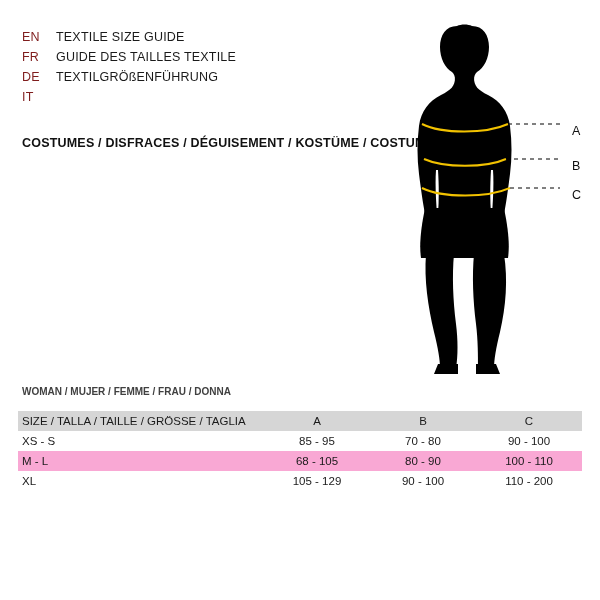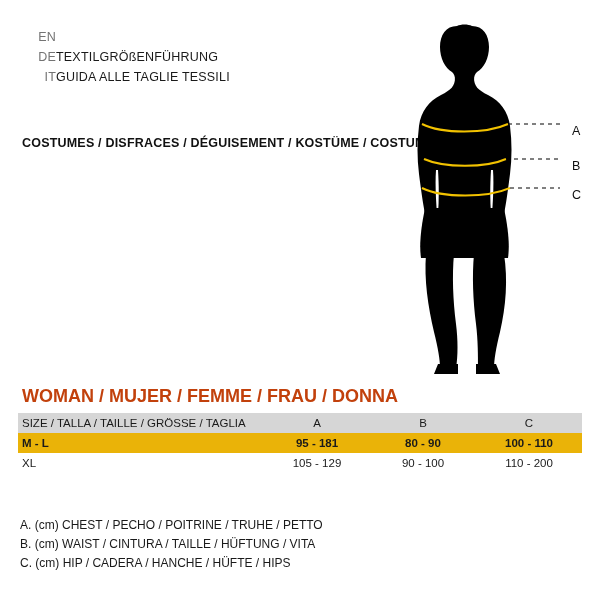--- a/index.html
+++ b/index.html
@@ -30,22 +30,21 @@
   .lang-row {
     display: flex;
     align-items: baseline;
     height: 20px;
     font-size: 12.5px;
     letter-spacing: 0.2px;
   }
   .lang-code {
     width: 34px;
     flex: 0 0 34px;
-    color: #737373;
-    text-align: right;
+    color: #7f1d1d;
   }
   .lang-text {
     color: #1a1a1a;
   }
 
   .costumes-line {
     position: absolute;
     left: 22px;
     top: 136px;
     font-size: 12.5px;
@@ -76,24 +75,24 @@
   .marker-c { top: 170px; }
 
   
   .table-section {
     position: absolute;
     left: 18px;
     top: 386px;
     width: 564px;
   }
   .table-title {
-    font-size: 18px;
+    font-size: 10px;
     font-weight: bold;
-    padding: 0 4px 6px 4px;
-    color: #c2410c;
+    padding: 0 4px 14px 4px;
+    color: #404040;
   }
   table.size-table {
     border-collapse: collapse;
     width: 564px;
     font-size: 11.5px;
   }
   table.size-table th,
   table.size-table td {
     padding: 3px 4px;
     text-align: left;
@@ -105,22 +104,21 @@
     background: #d6d6d6;
     margin-left: 24px;
   }
   table.size-table thead th.col-head {
     text-align: center;
   }
   table.size-table tbody tr.odd td {
     background: #ffffff;
   }
   table.size-table tbody tr.even td {
-    background: #eab308;
-    font-weight: bold;
+    background: #f9a8d4;
   }
   table.size-table td.val {
     text-align: center;
   }
   col.c-size { width: 246px; }
   col.c-a { width: 106px; }
   col.c-b { width: 106px; }
   col.c-c { width: 106px; }
 
   .legend {
@@ -136,28 +134,32 @@
   }
 </style>
 </head>
 <body>
 
 <div class="page">
 
   <div class="lang-block">
     <div class="lang-row">
       <span class="lang-code">EN</span>
+      <span class="lang-text">TEXTILE SIZE GUIDE</span>
+    </div>
+    <div class="lang-row">
+      <span class="lang-code">FR</span>
+      <span class="lang-text">GUIDE DES TAILLES TEXTILE</span>
     </div>
     <div class="lang-row">
       <span class="lang-code">DE</span>
       <span class="lang-text">TEXTILGRÖßENFÜHRUNG</span>
     </div>
     <div class="lang-row">
       <span class="lang-code">IT</span>
-      <span class="lang-text">GUIDA ALLE TAGLIE TESSILI</span>
     </div>
   </div>
 
   <div class="costumes-line">COSTUMES / DISFRACES / DÉGUISEMENT / KOSTÜME / COSTUMI</div>
 
   <div class="figure-wrap">
     <svg class="figure-svg" width="185" height="360" viewBox="0 0 185 360">
       <g fill="#000000">
 
         <path d="M57 8 C46 8 40 17 40 29 C40 40 45 50 52 54 C54 56 55 58 55 62 L74 62 C74 58 75 56 77 54 C84 50 89 40 89 29 C89 17 83 8 72 8 C68 6 61 6 57 8 Z"></path>
@@ -210,35 +212,36 @@
       </colgroup>
       <thead>
         <tr>
           <th>SIZE / TALLA / TAILLE / GRÖSSE / TAGLIA</th>
           <th class="col-head">A</th>
           <th class="col-head">B</th>
           <th class="col-head">C</th>
         </tr>
       </thead>
       <tbody>
+        <tr class="odd">
+          <td>XS - S</td>
+          <td class="val">85 - 95</td>
+          <td class="val">70 - 80</td>
+          <td class="val">90 - 100</td>
+        </tr>
         <tr class="even">
           <td>M - L</td>
-          <td class="val">95 - 181</td>
+          <td class="val">68 - 105</td>
           <td class="val">80 - 90</td>
           <td class="val">100 - 110</td>
         </tr>
         <tr class="odd">
           <td>XL</td>
           <td class="val">105 - 129</td>
           <td class="val">90 - 100</td>
           <td class="val">110 - 200</td>
         </tr>
       </tbody>
     </table>
   </div>
 
-  <div class="legend">
-    <div class="legend-row">A. (cm) CHEST / PECHO / POITRINE / TRUHE / PETTO</div>
-    <div class="legend-row">B. (cm) WAIST / CINTURA / TAILLE / HÜFTUNG / VITA</div>
-    <div class="legend-row">C. (cm) HIP / CADERA / HANCHE / HÜFTE / HIPS</div>
-  </div>
 
 </div>
 
 </body></html>

